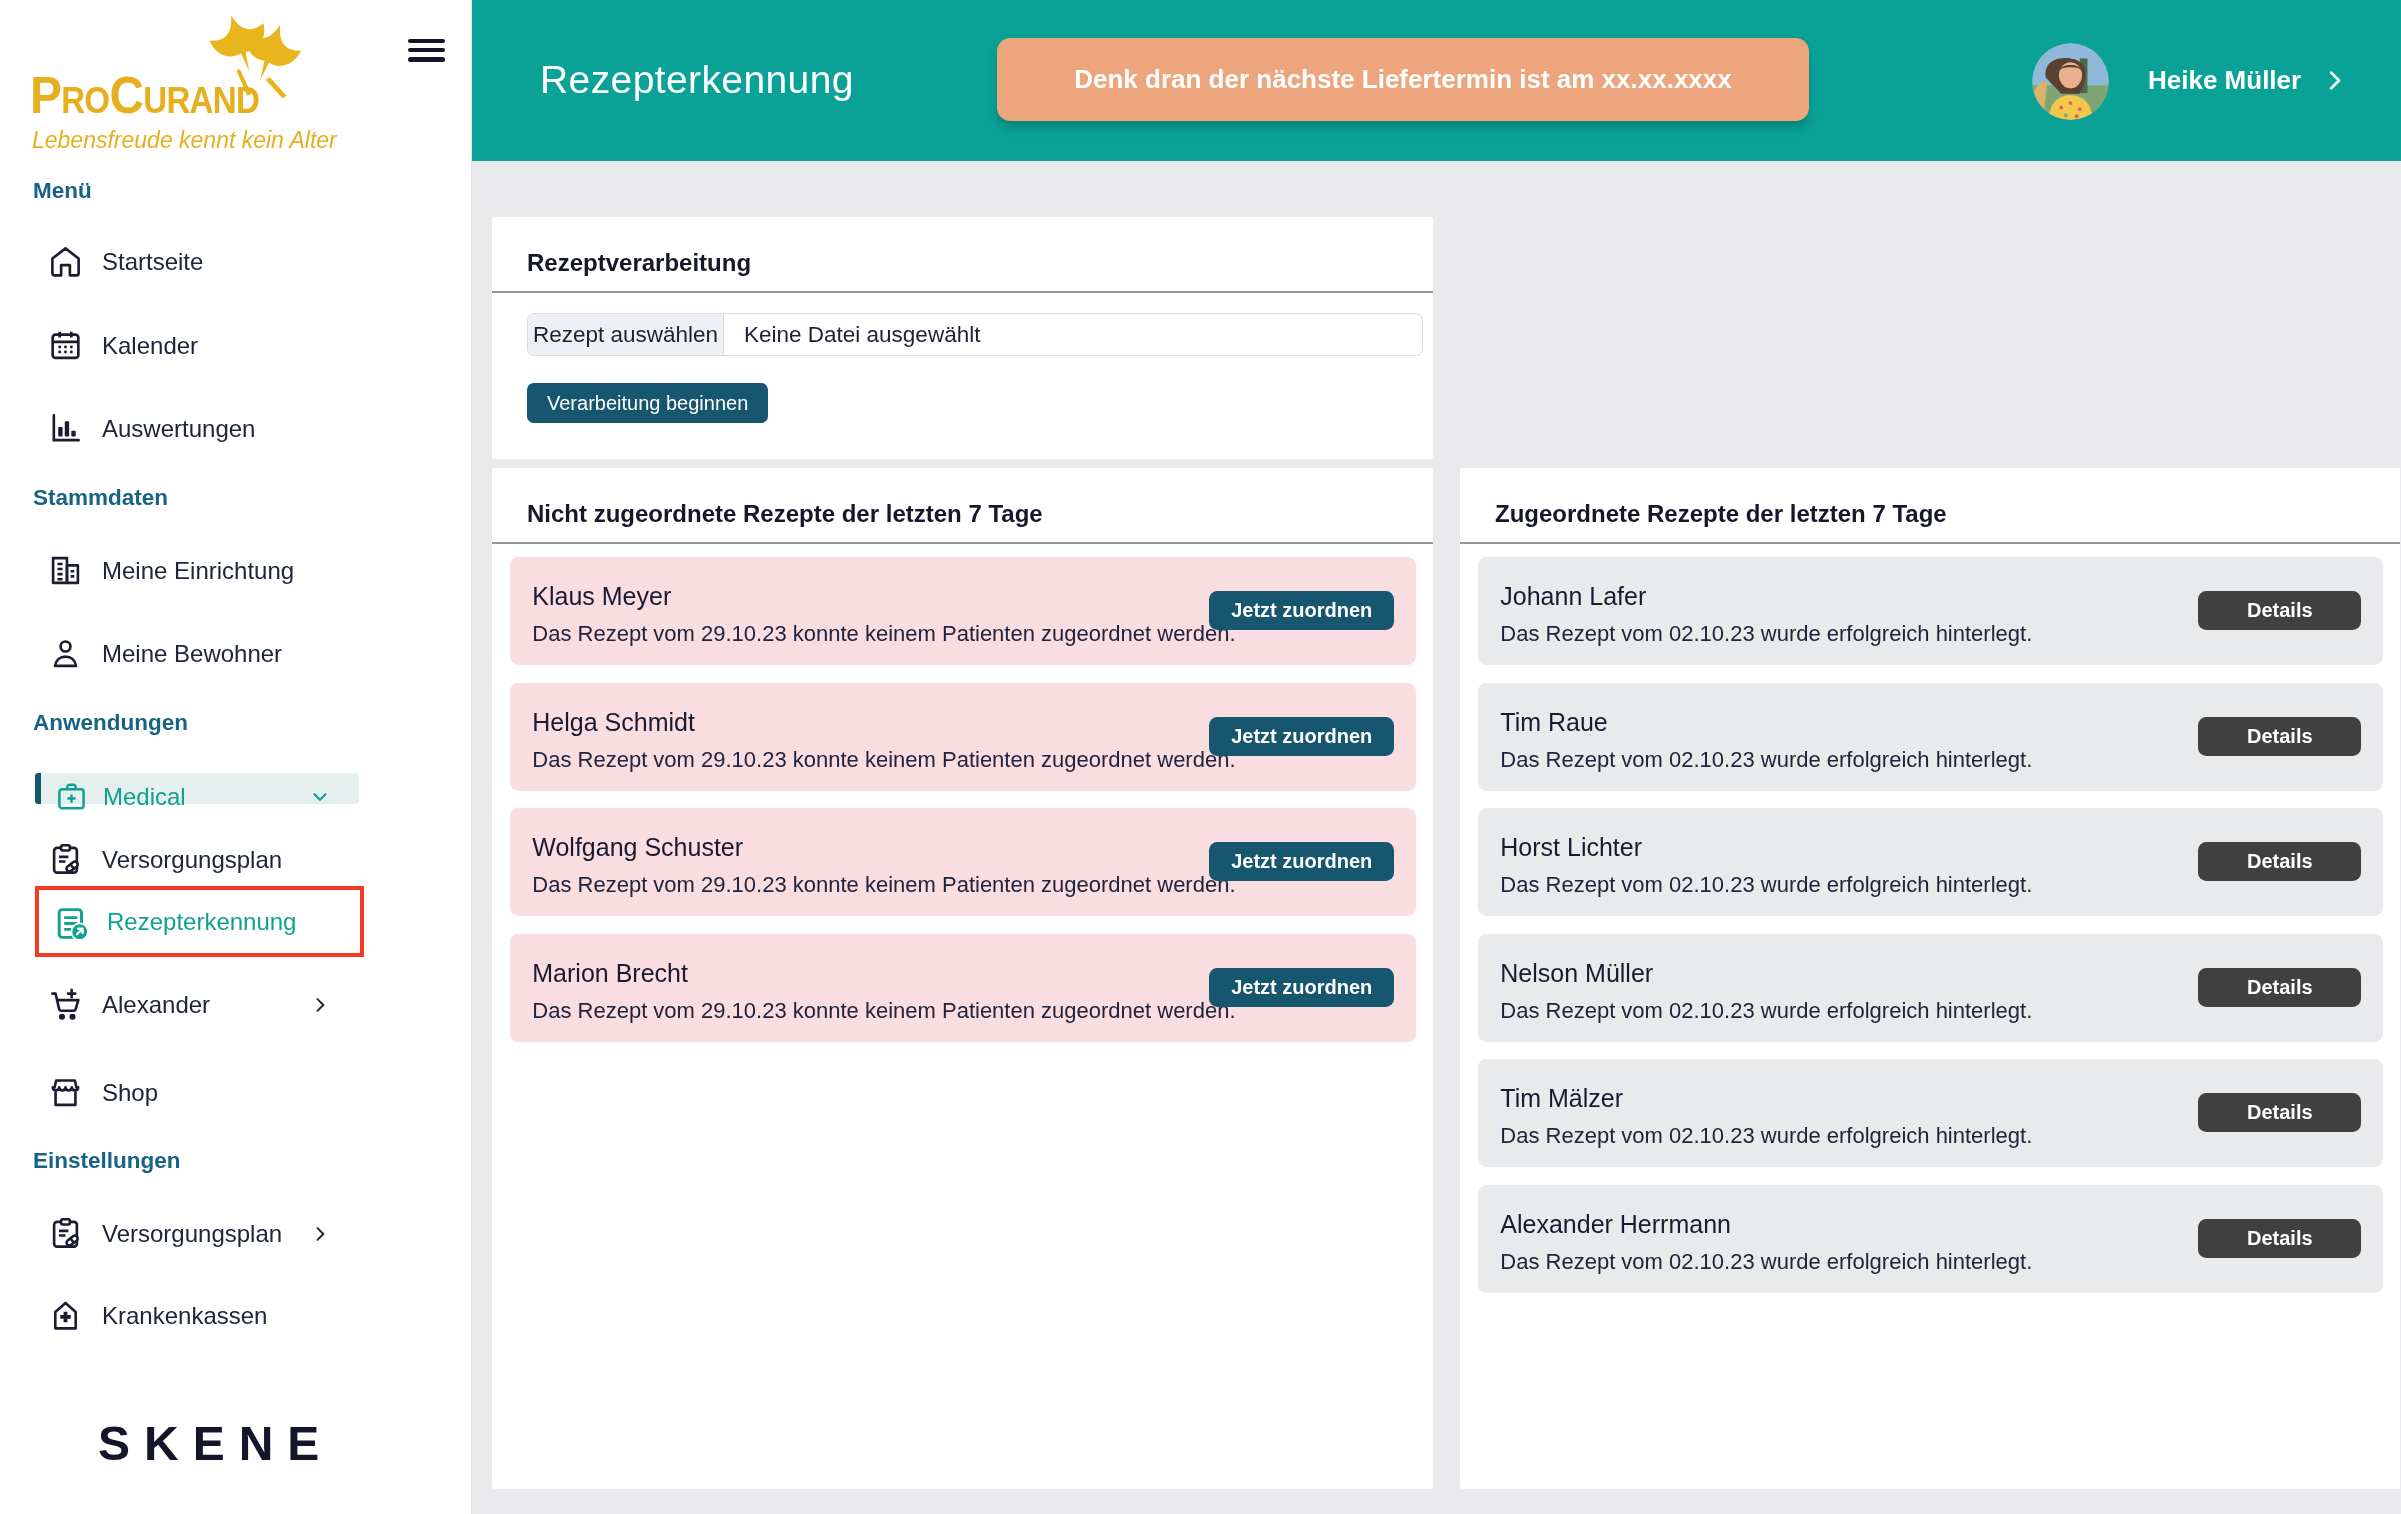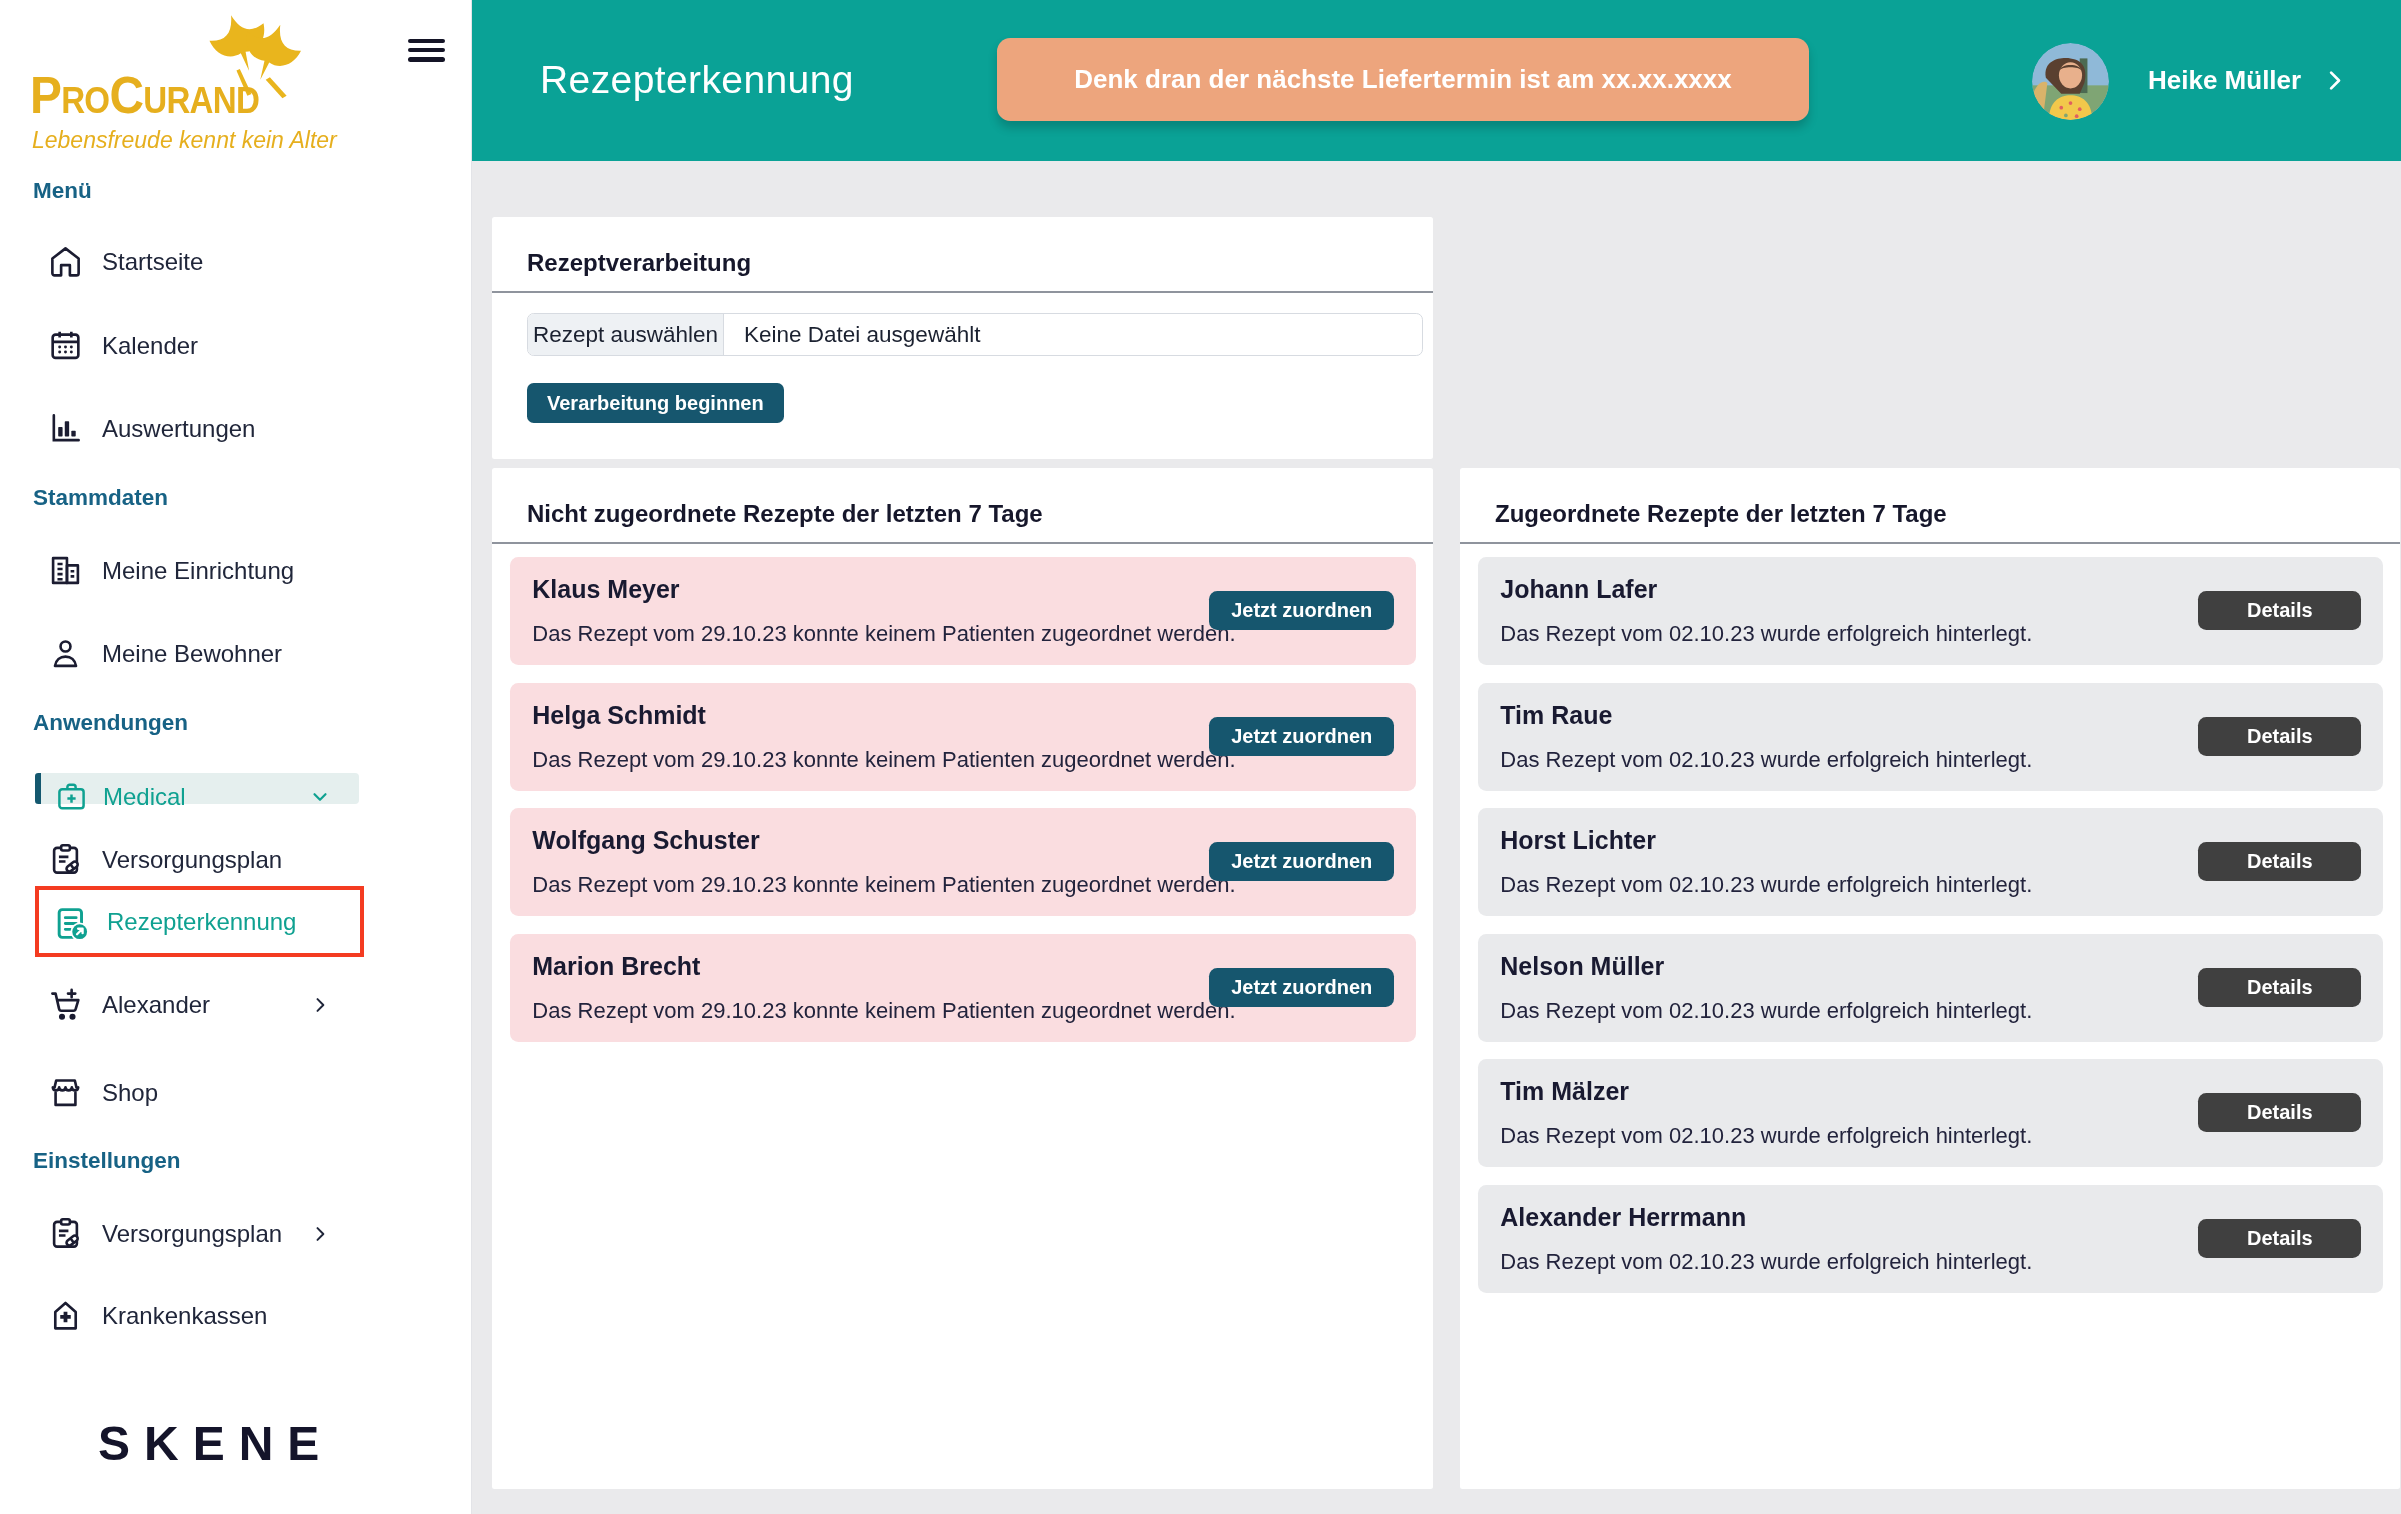--- a/index.html
+++ b/index.html
@@ -43,27 +43,27 @@
   .card { position:absolute; background:#fff; border-radius:2.5px; }
   .card-title { position:absolute; left:35px; top:32px; font-size:24px; font-weight:700; color:#16172B; white-space:nowrap; }
   .card-divider { position:absolute; left:0; right:0; top:74px; height:1.7px; background:#8F949D; }
   .card-processing { left:20px; top:43px; width:941px; height:242px; }
   .card-unassigned { left:20px; top:294px; width:941px; height:1021px; }
   .card-assigned   { left:988px; top:294px; width:940px; height:1021px; }
 
   .file-input { position:absolute; left:35px; top:96px; width:896px; height:43px; border:1.7px solid #D7DBE1; border-radius:6.7px; background:#fff; display:flex; align-items:stretch; overflow:hidden; cursor:pointer; }
   .file-chip { width:196px; background:#EEF1F4; border-right:1.7px solid #D7DBE1; display:flex; align-items:center; justify-content:center; font-size:22.5px; color:#1B2130; }
   .file-text { flex:1; display:flex; align-items:center; padding-left:20px; font-size:22.5px; color:#1B2130; }
-  .start-btn { position:absolute; left:35px; top:166px; height:40px; padding:0 20px; background:#16566E; border:none; border-radius:6.7px; color:#fff; font-size:20px; font-weight:700; font-family:inherit; cursor:pointer; }
+  .start-btn { position:absolute; left:35px; top:166px; height:40px; padding:0 20px; background:#16566E; border:none; border-radius:6.7px; color:#fff; font-size:20px; font-weight:400; font-family:inherit; cursor:pointer; }
 
   .rows { position:absolute; left:18.3px; right:16.7px; top:89px; display:flex; flex-direction:column; gap:17.5px; }
   .row { position:relative; height:108px; border-radius:8.3px; }
   .row.pink { background:#FADDE0; }
   .row.gray { background:#E9EAEC; }
-  .row-name { position:absolute; left:22px; top:18px; font-size:25px; font-weight:700; color:#191A31; }
+  .row-name { position:absolute; left:22px; top:25px; font-size:25px; font-weight:400; color:#191A31; }
   .row-text { position:absolute; left:22px; top:64px; font-size:22px; color:#22233C; }
   .row-btn { position:absolute; right:22px; top:34px; height:39px; min-width:163px; padding:8px 22px; border:none; border-radius:8.3px; color:#fff; font-size:20px; font-weight:700; font-family:inherit; cursor:pointer; }
   .btn-dark { background:#16566E; }
   .btn-teal { background:#404040; }
 </style>
 </head>
 <body>
 
 <svg width="0" height="0" style="position:absolute">
   <defs>

